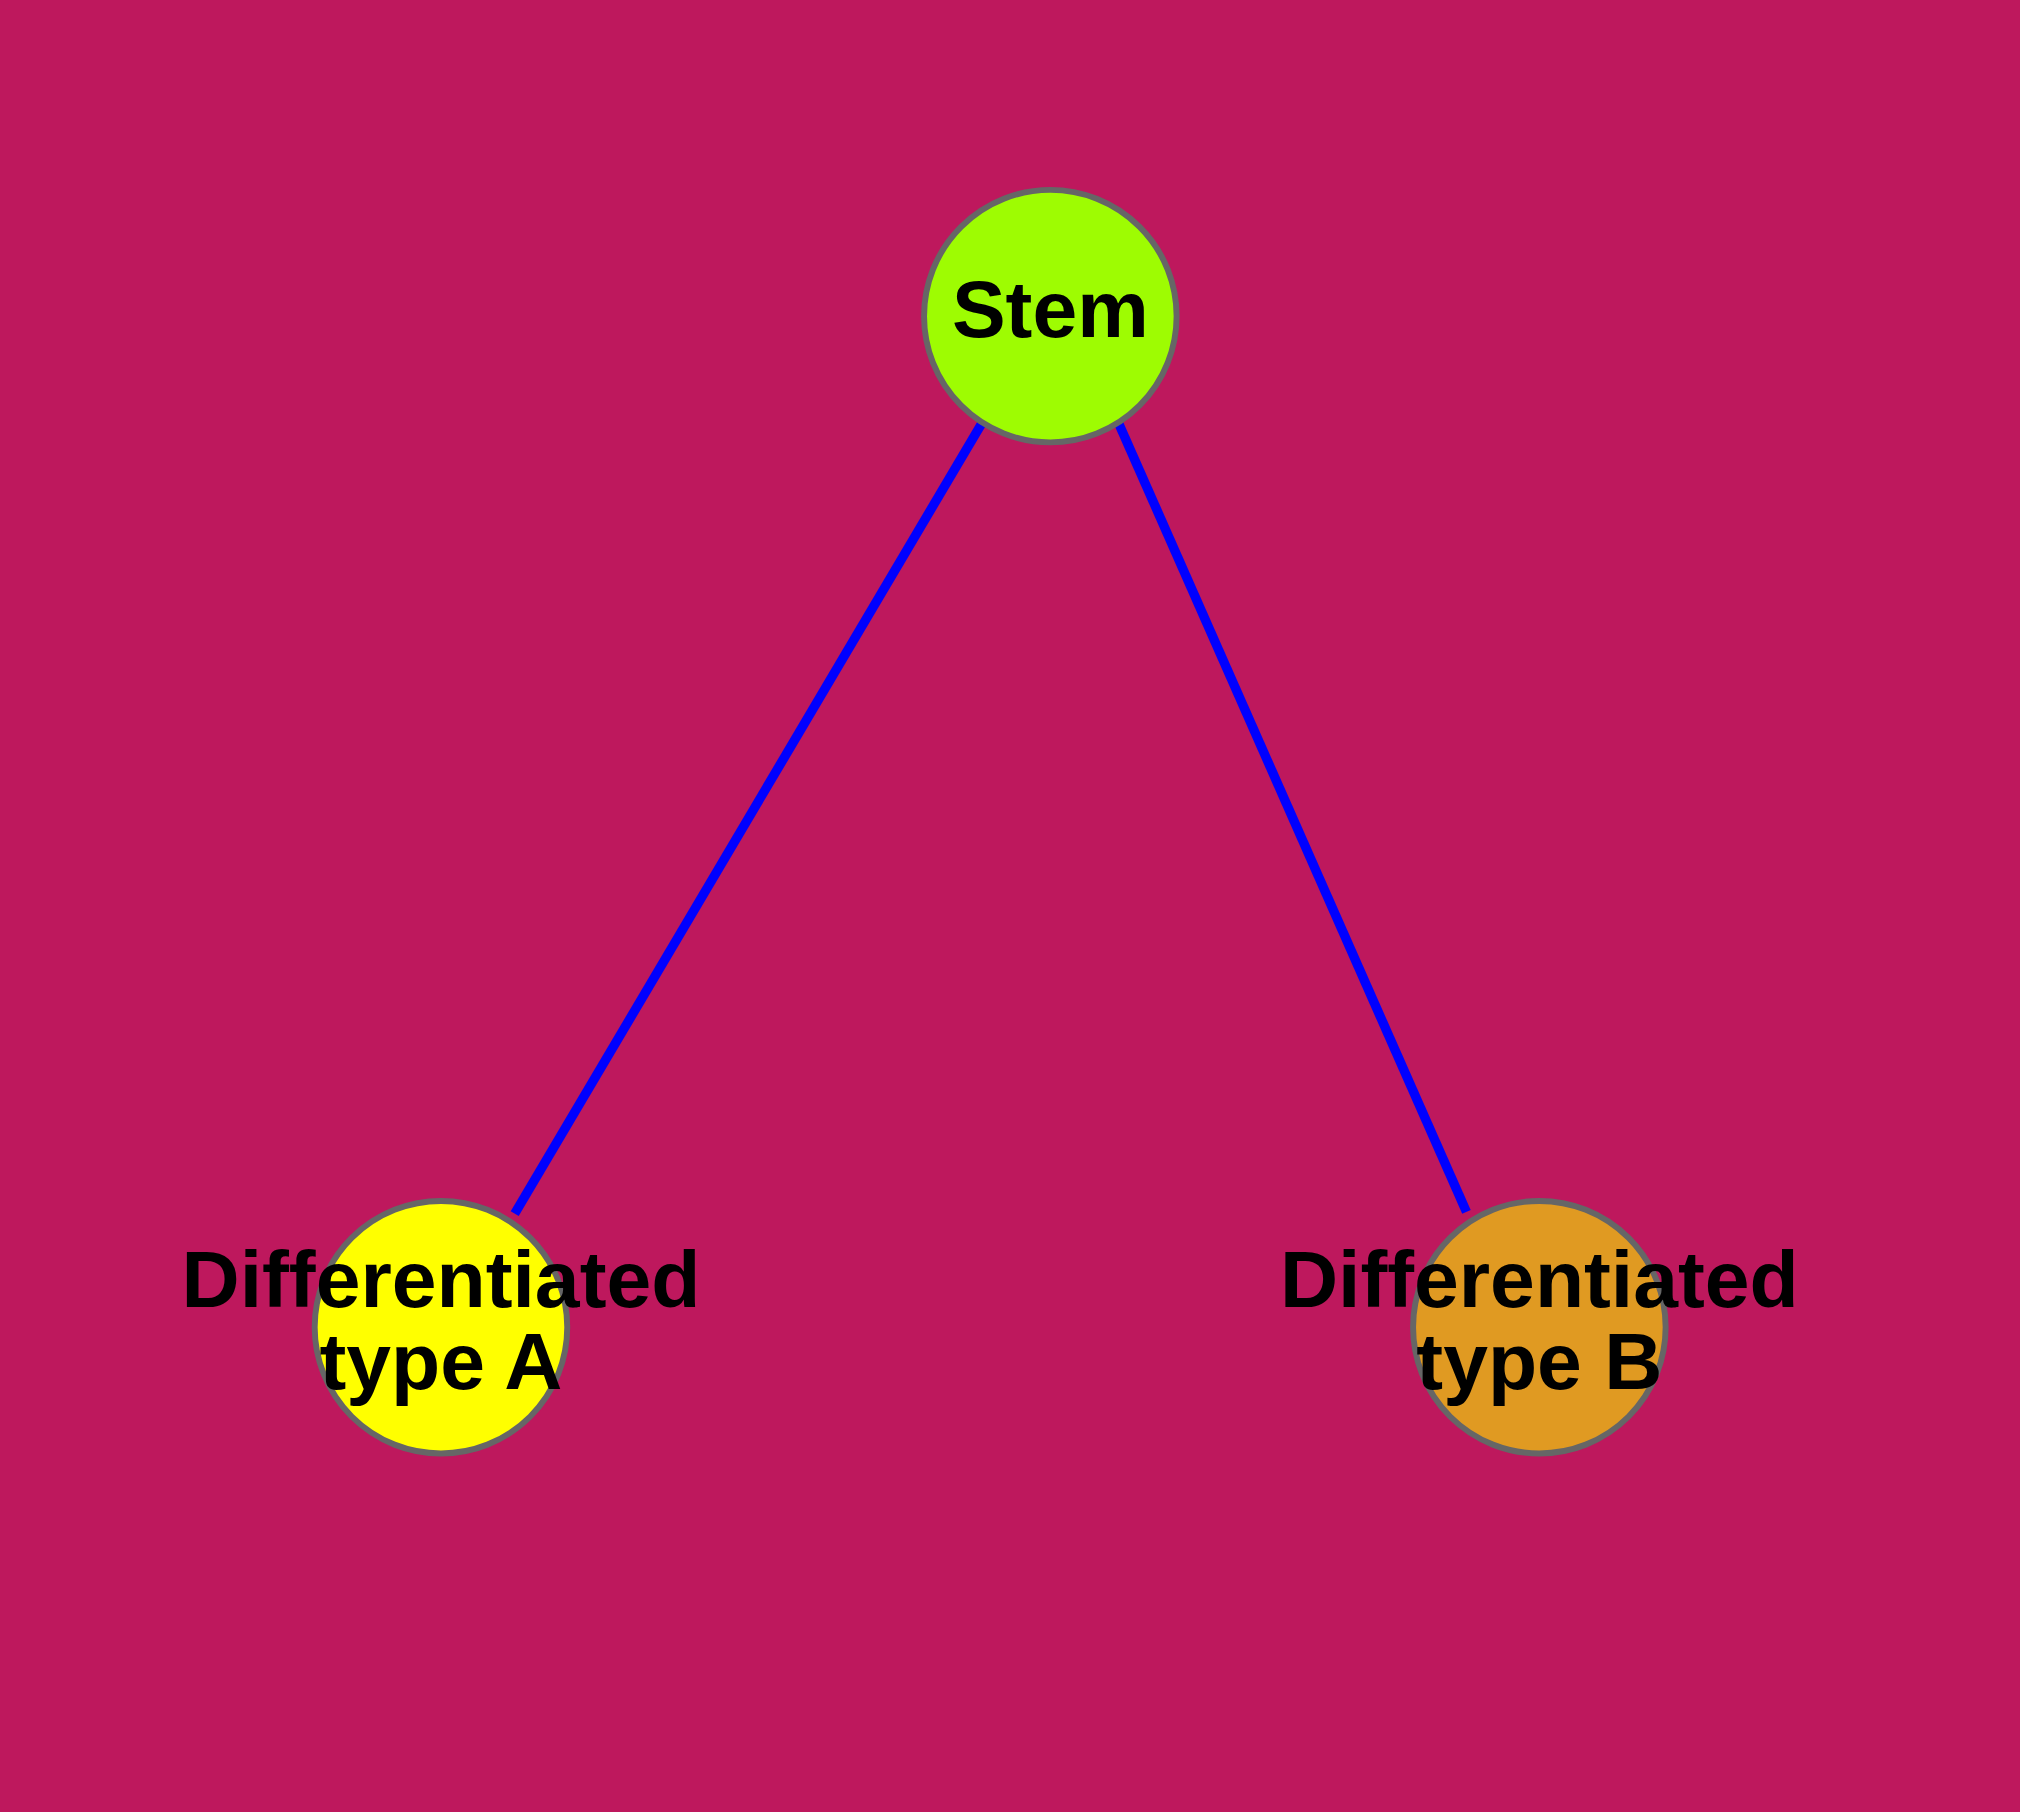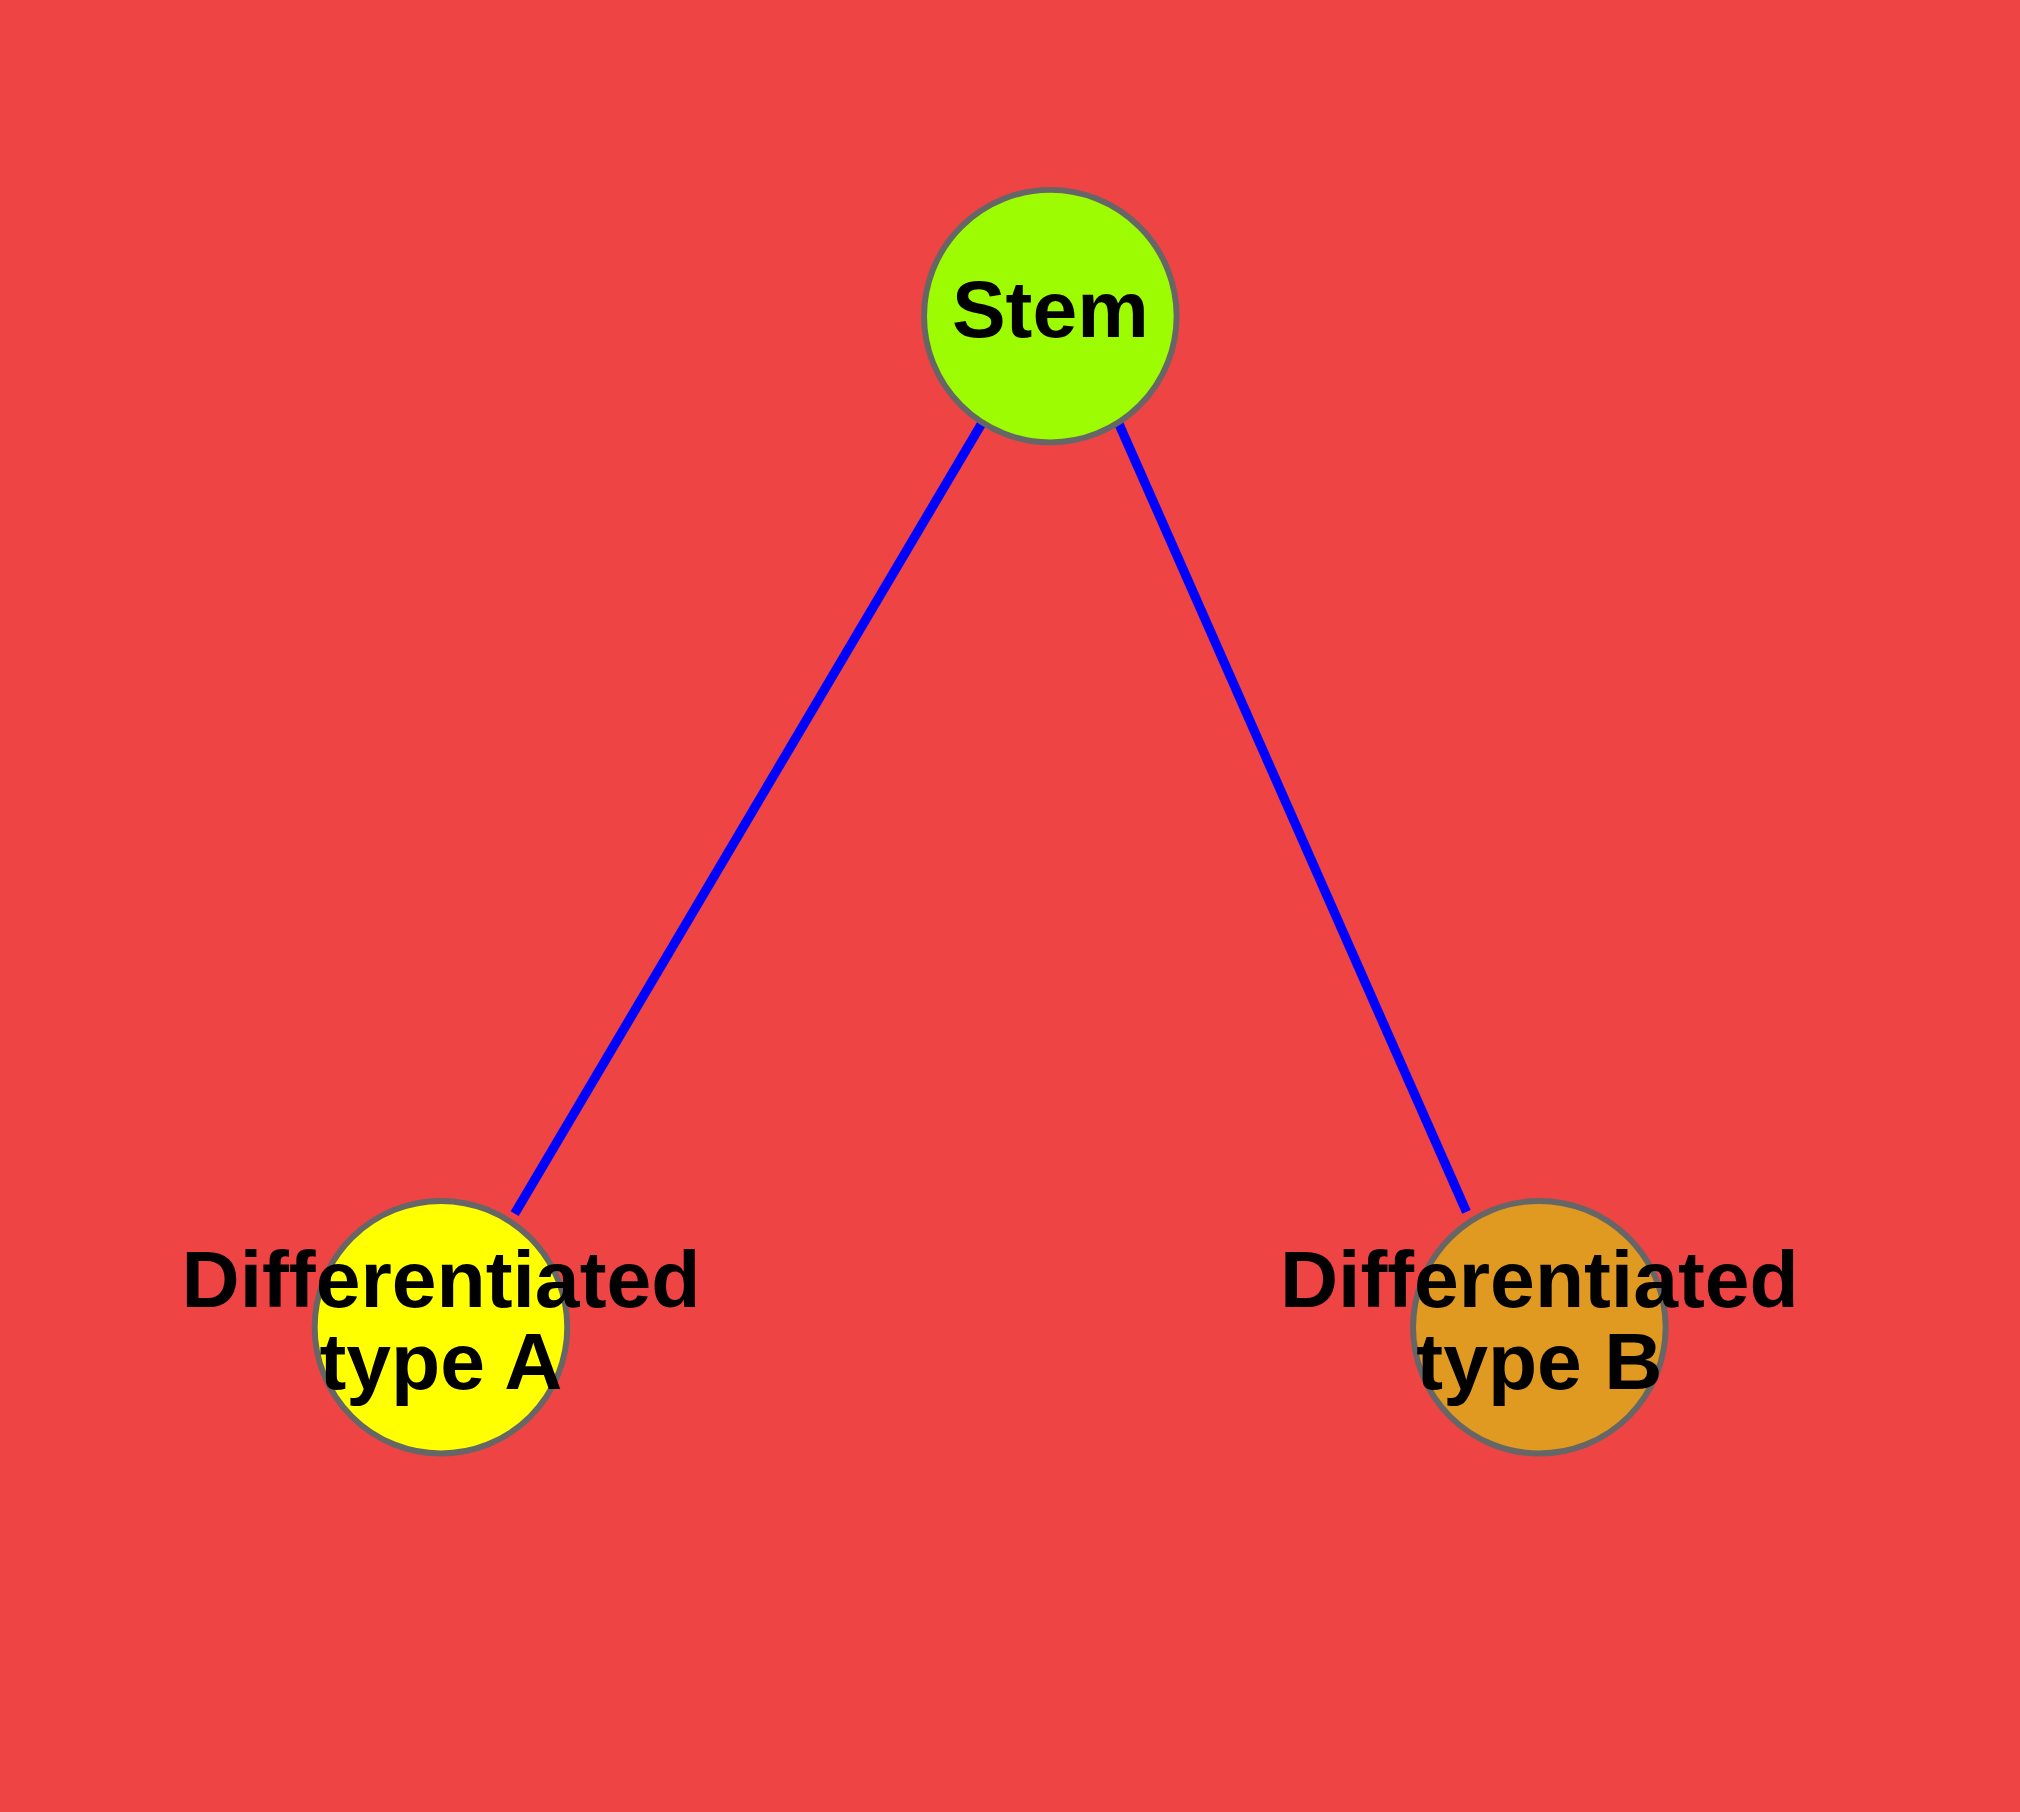--- a/index.html
+++ b/index.html
@@ -27,21 +27,21 @@
     font-family: "Liberation Sans", sans-serif;
     font-weight: bold;
     fill: #000000;
     text-anchor: middle;
     dominant-baseline: middle;
   }
 </style>
 </head>
 <body>
 
-<div id="canvas" style="width: 2021px; height: 1812px; background: #ef4444;">
+<div id="canvas" style="width: 2021px; height: 1812px; background: #be185d;">
   <svg id="graph-svg" viewBox="0 0 2384 2138">
     <g id="edges-layer">
         <line x1="1159" y1="498" x2="607" y2="1432" stroke="#0000ff" stroke-width="11" stroke-linecap="butt"></line>
         <line x1="1319" y1="498" x2="1730" y2="1430" stroke="#0000ff" stroke-width="11" stroke-linecap="butt"></line>
       </g>
     <g id="nodes-layer">
         <g>
           <circle cx="1239" cy="373" r="149" fill="#9efc02" stroke="#666666" stroke-width="7"></circle>
           <text class="node-label" x="1239" y="373" font-size="95" fill="#000000"><tspan x="1239">Stem</tspan></text>
         </g>

